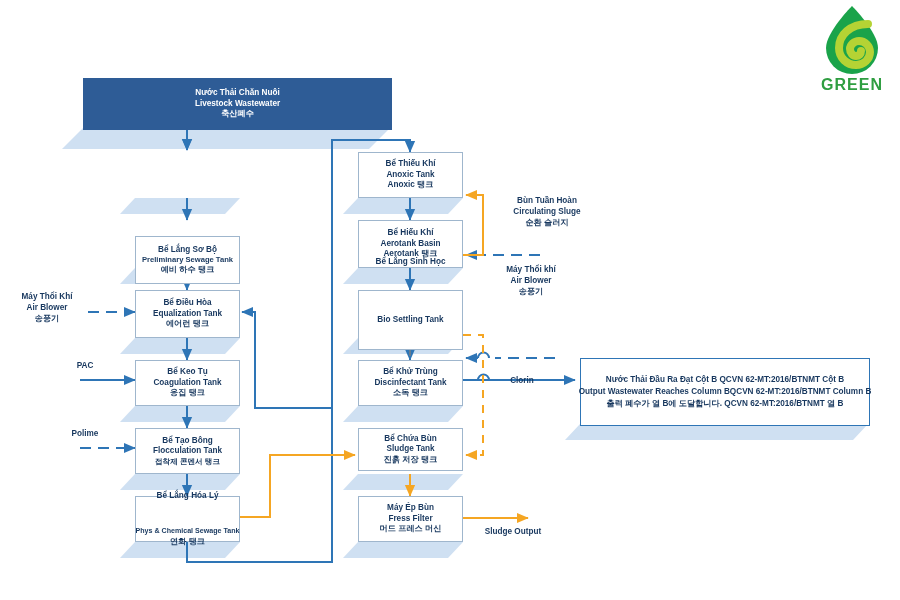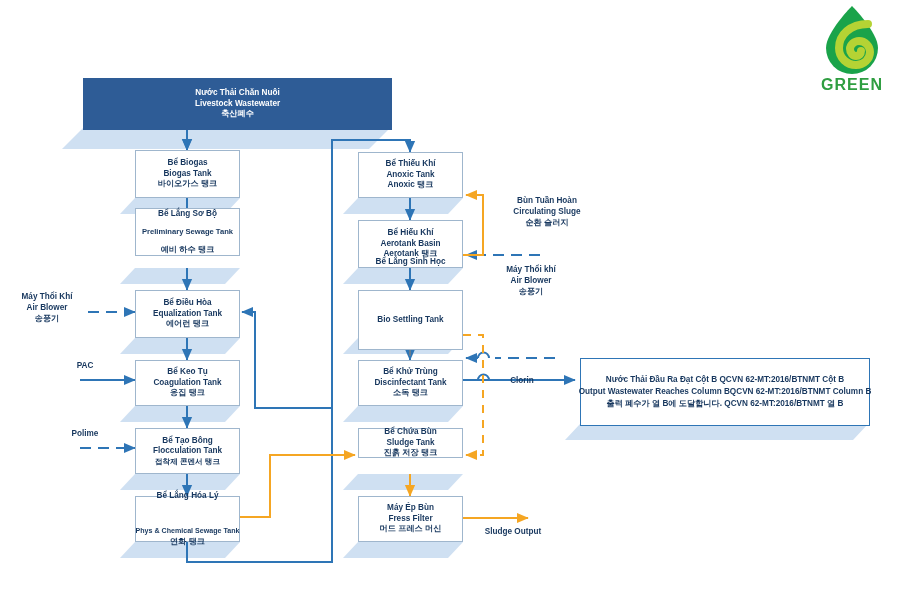--- a/index.html
+++ b/index.html
@@ -135,26 +135,21 @@
       <path d="M463,518 L528,518" marker-end="url(#ao)"></path>
     </g>
   </svg>
 
   <div class="banner" style="left:83px;top:78px;width:307px;height:50px;">
     <div class="ln">Nước Thải Chăn Nuôi</div>
     <div class="ln">Livestock Wastewater</div>
     <div class="ln">축산폐수</div>
   </div>
 
-  <div class="node" style="left:135px;top:150px;width:105px;height:48px;">
-    <div class="ln l1">Bể Biogas</div>
-    <div class="ln l2">Biogas Tank</div>
-    <div class="ln l3">바이오가스 탱크</div>
-  </div>
-  <div class="node" style="left:135px;top:208px;width:105px;height:48px;justify-content:space-between;">
+  <div class="node" style="left:135px;top:236px;width:105px;height:48px;">
     <div class="ln l1">Bể Lắng Sơ Bộ</div>
     <div class="ln l2" style="font-size:7.6px;">Preliminary Sewage Tank</div>
     <div class="ln l3">예비 하수 탱크</div>
   </div>
   <div class="node" style="left:135px;top:290px;width:105px;height:48px;">
     <div class="ln l1">Bể Điều Hòa</div>
     <div class="ln l2">Equalization Tank</div>
     <div class="ln l3">에어런 탱크</div>
   </div>
   <div class="node" style="left:135px;top:360px;width:105px;height:46px;">
@@ -186,21 +181,21 @@
   <div class="node" style="left:358px;top:290px;width:105px;height:60px;gap:48px;">
     <div class="ln l1">Bể Lắng Sinh Học</div>
     <div class="ln l2">Bio Settling Tank</div>
     <div class="ln l3" style="font-size:7.4px;">생물학적 하수 탱크</div>
   </div>
   <div class="node" style="left:358px;top:360px;width:105px;height:46px;">
     <div class="ln l1">Bể Khử Trùng</div>
     <div class="ln l2">Discinfectant Tank</div>
     <div class="ln l3">소독 탱크</div>
   </div>
-  <div class="node" style="left:358px;top:428px;width:105px;height:30px;">
+  <div class="node" style="left:358px;top:428px;width:105px;height:43px;">
     <div class="ln l1">Bể Chứa Bùn</div>
     <div class="ln l2">Sludge Tank</div>
     <div class="ln l3">진흙 저장 탱크</div>
   </div>
   <div class="node" style="left:358px;top:496px;width:105px;height:46px;">
     <div class="ln l1">Máy Ép Bùn</div>
     <div class="ln l2">Fress Filter</div>
     <div class="ln l3">머드 프레스 머신</div>
   </div>
 

